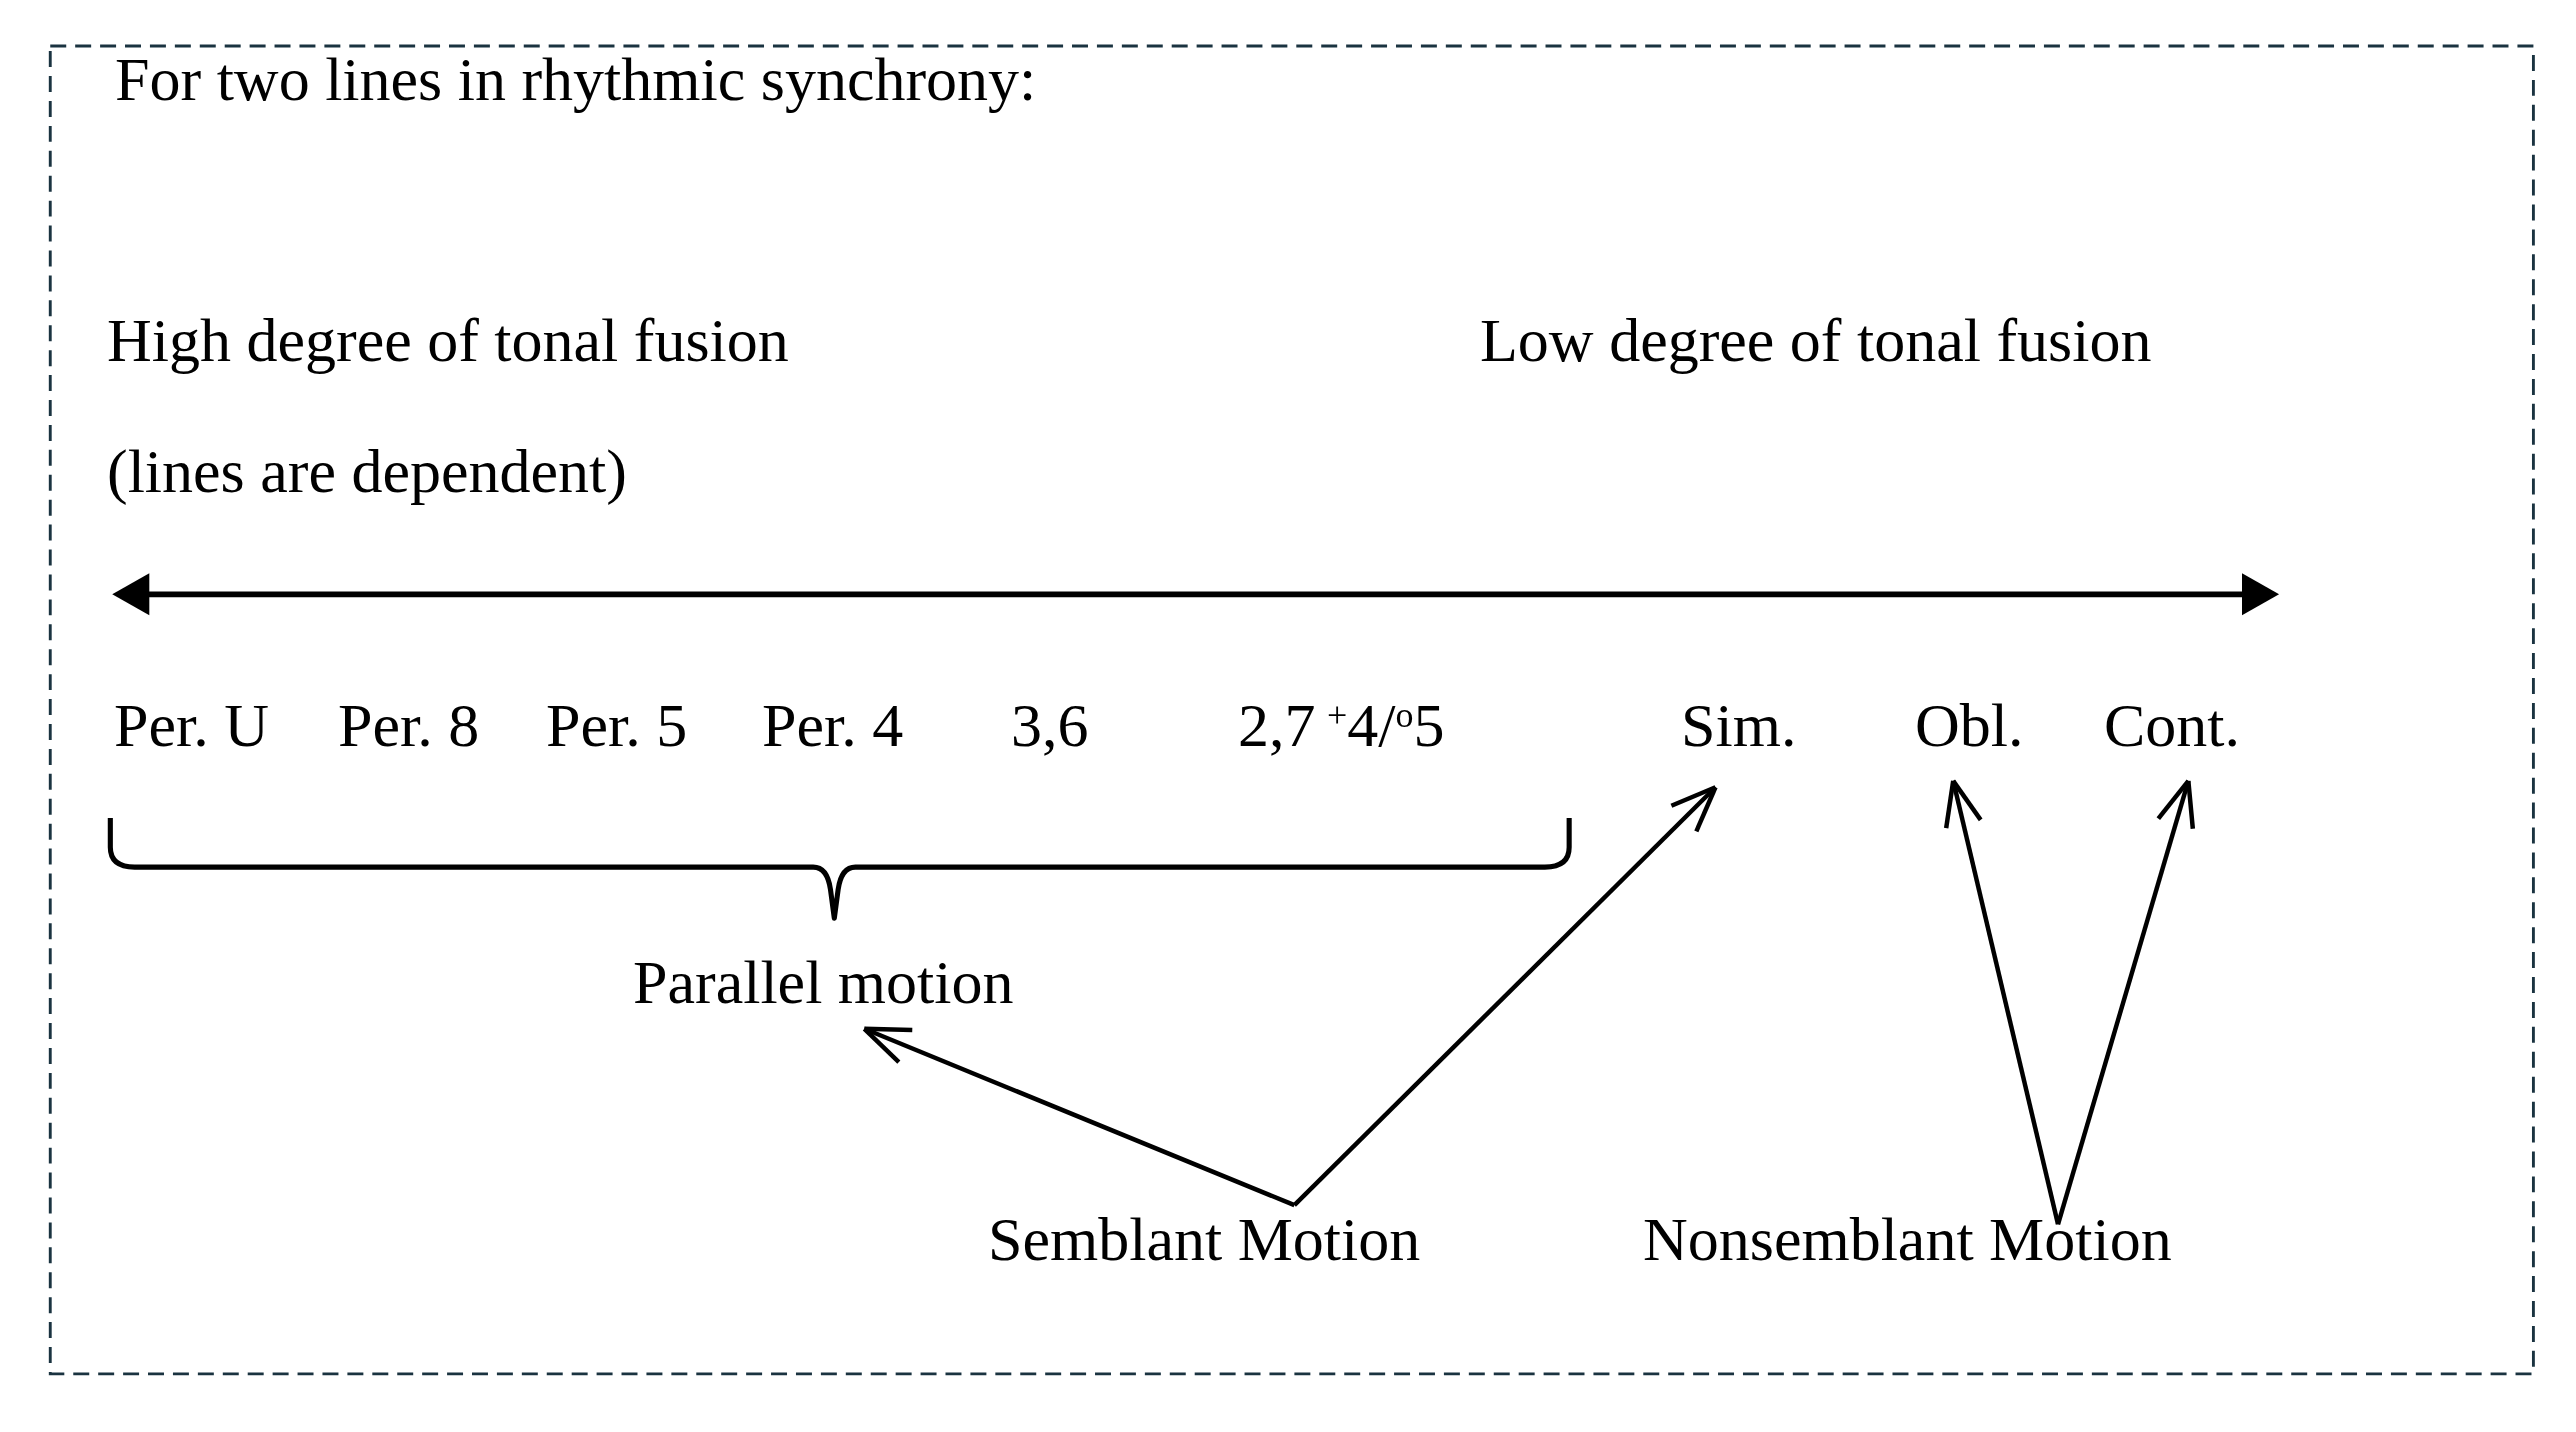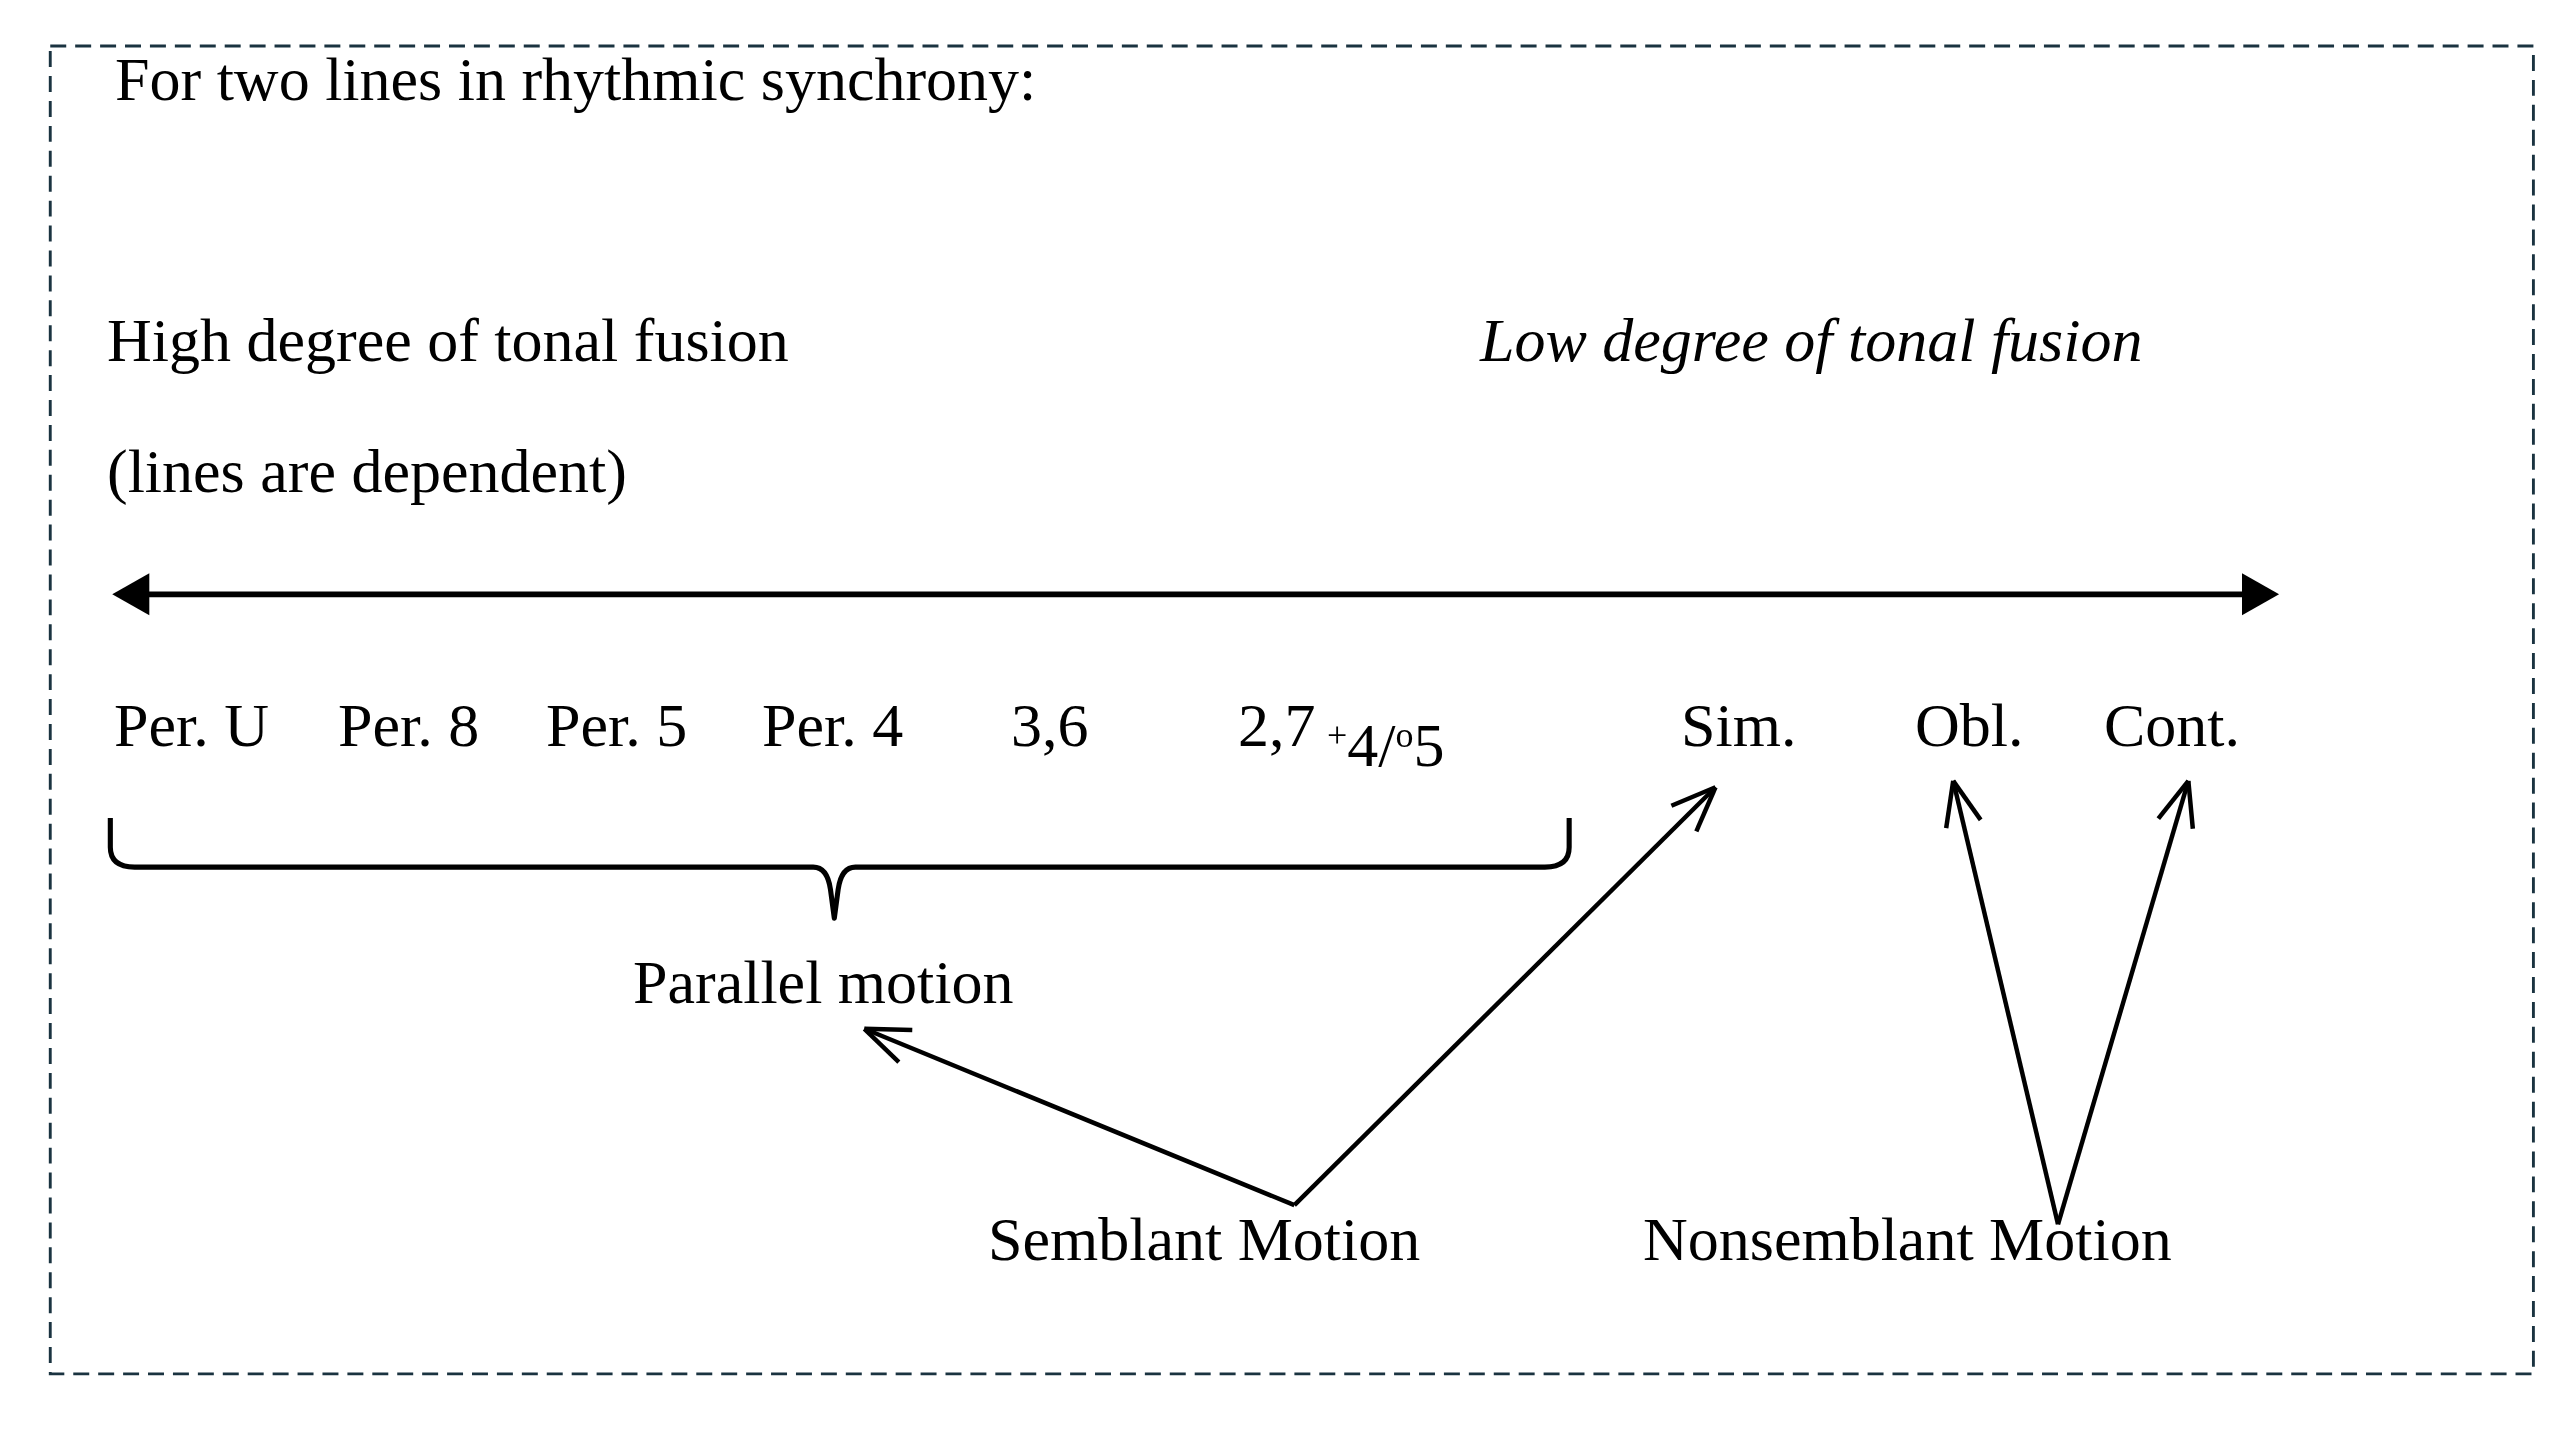--- a/index.html
+++ b/index.html
@@ -76,29 +76,29 @@
       <line x1="3424" y1="1222" x2="3377" y2="1281" stroke="#000" stroke-width="7"></line>
       <line x1="3424" y1="1222" x2="3431" y2="1297" stroke="#000" stroke-width="7"></line>
     </g>
   </svg>
 
   <div class="t" style="left:115px; top:48px;">For two lines in rhythmic synchrony:</div>
 
   <div class="t" style="left:107px; top:309px;">High degree of tonal fusion</div>
   <div class="t" style="left:107px; top:440px;">(lines are dependent)</div>
 
-  <div class="t" style="left:1480px; top:309px;font-style:italic;">Low degree of tonal fusion</div>
+  <div class="t" style="left:1480px; top:309px;">Low degree of tonal fusion</div>
 
   <div class="t" style="left:114px;  top:694px;">Per. U</div>
   <div class="t" style="left:338px;  top:694px;">Per. 8</div>
   <div class="t" style="left:546px;  top:694px;">Per. 5</div>
   <div class="t" style="left:762px; top:694px;">Per. 4</div>
   <div class="t" style="left:1011px; top:694px;">3,6</div>
   <div class="t" style="left:1202px; top:694px;margin-left:36px;">2,7</div>
-  <div class="t" style="left:1327px; top:694px;margin-top:20px;"><span class="sup">+</span><span>4/</span><span class="sup">o</span><span>5</span></div>
+  <div class="t" style="left:1327px; top:694px;"><span class="sup">+</span><span>4/</span><span class="sup">o</span><span>5</span></div>
   <div class="t" style="left:1647px; top:694px;margin-left:34px;">Sim.</div>
   <div class="t" style="left:1879px; top:694px;margin-left:36px;">Obl.</div>
   <div class="t" style="left:2104px; top:694px;">Cont.</div>
 
   <div class="t" style="left:633px; top:951px;">Parallel motion</div>
   <div class="t" style="left:988px; top:1208px;">Semblant Motion</div>
   <div class="t" style="left:1643px; top:1208px;">Nonsemblant Motion</div>
 
 </div>
 

